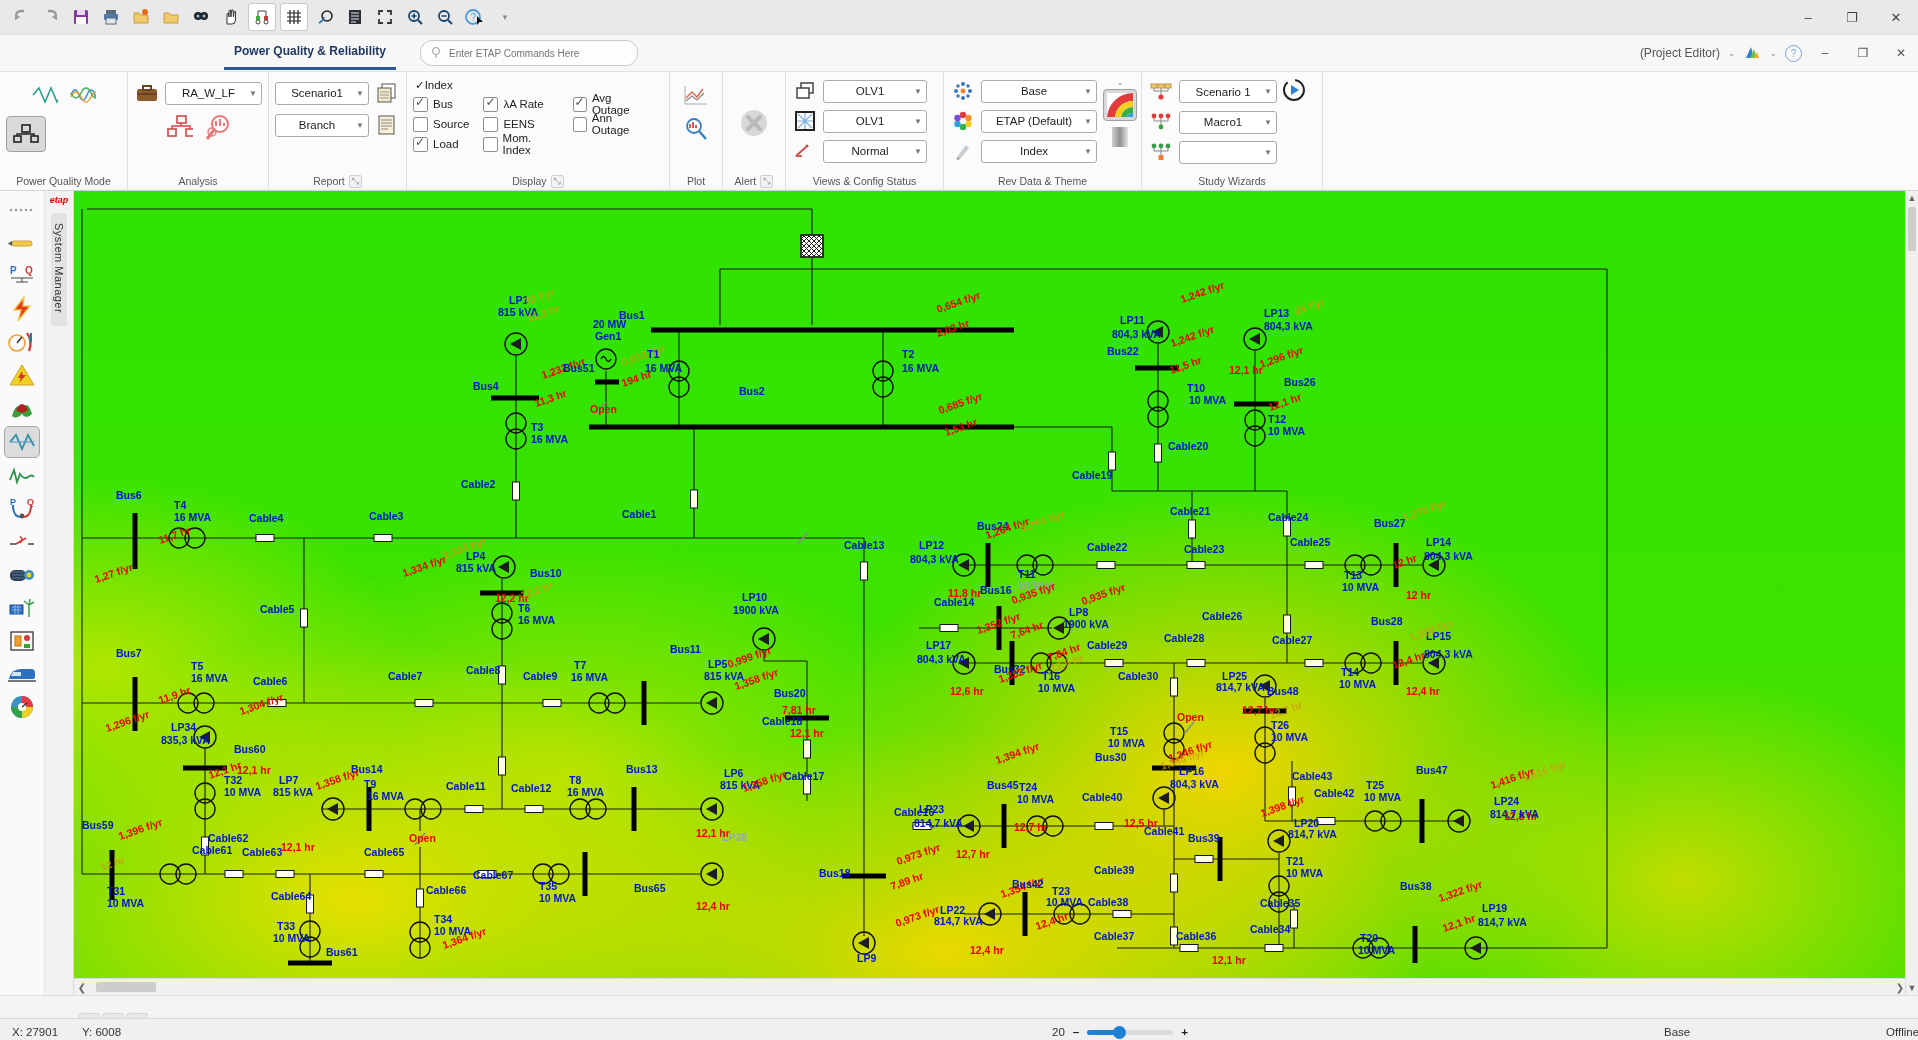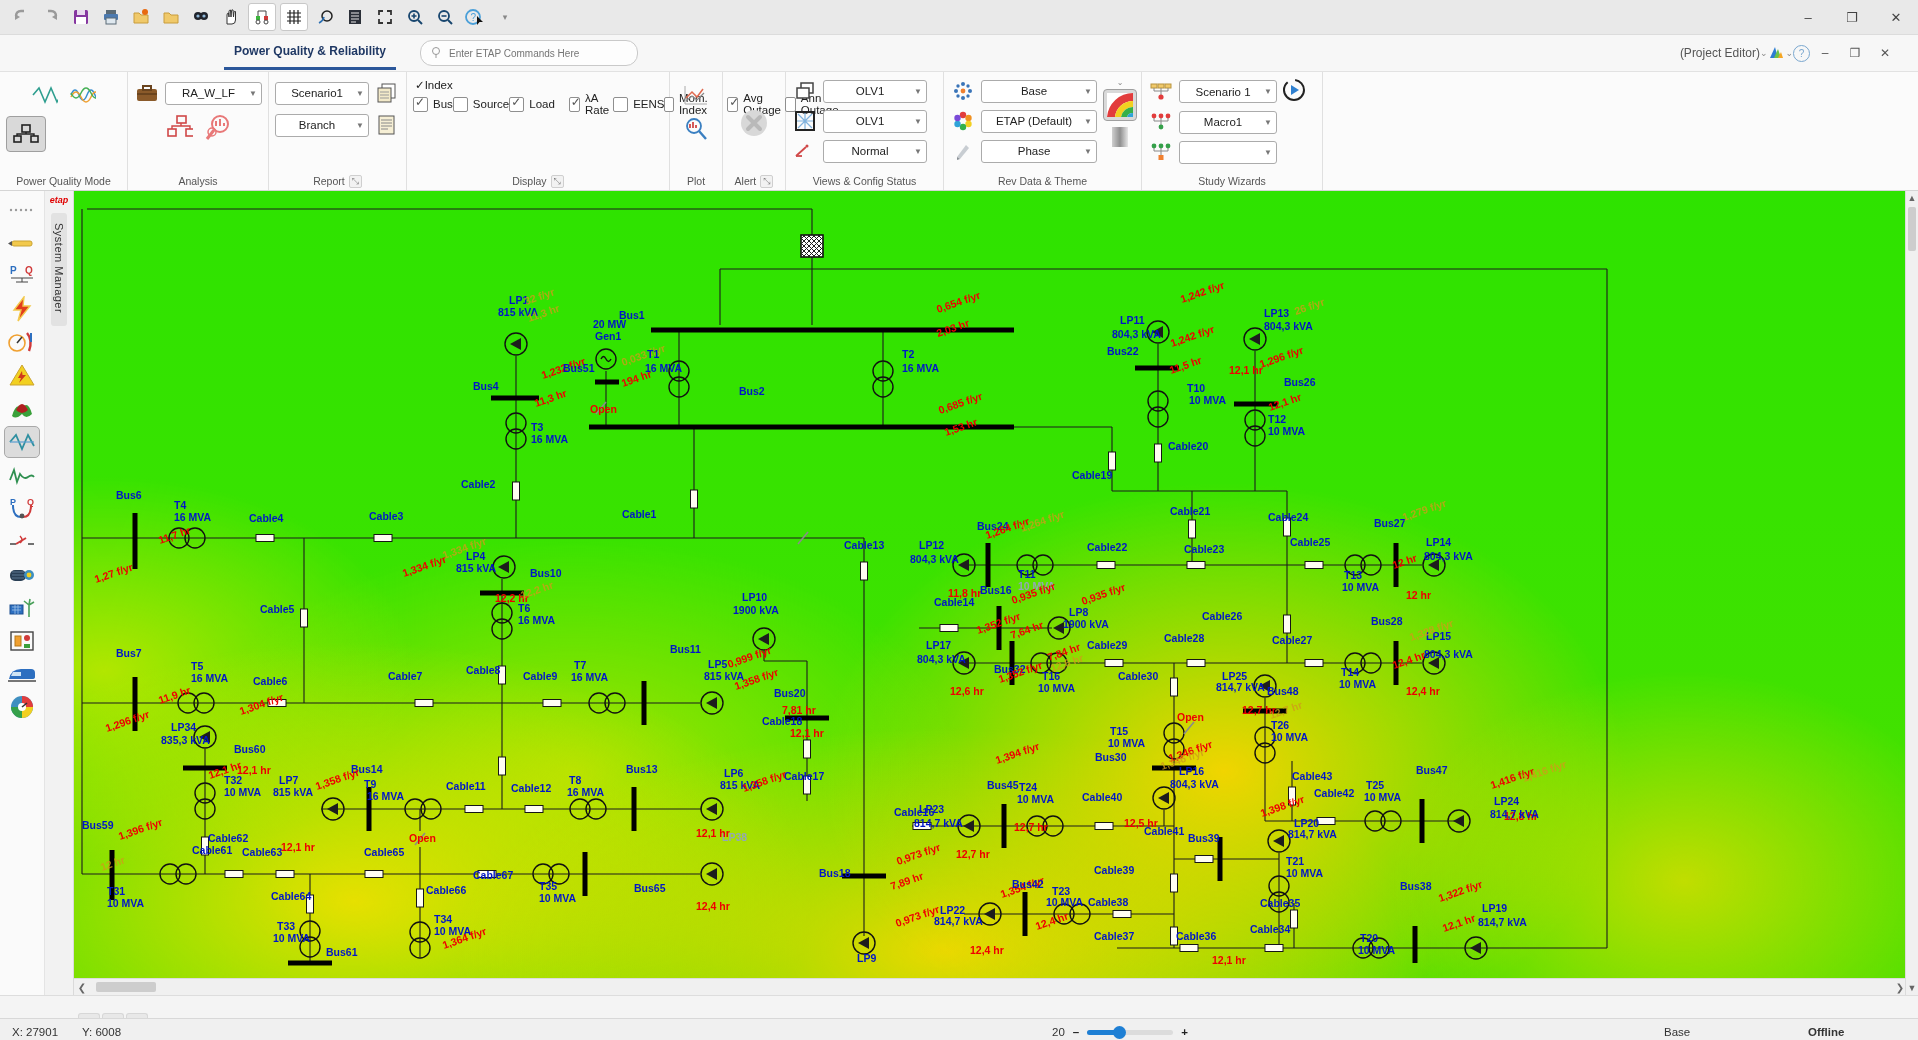--- a/index.html
+++ b/index.html
@@ -14,36 +14,36 @@
   .ttl{position:absolute;left:0;right:0;text-align:center;font-size:12px;color:#333;pointer-events:none;}
   .winctrl{margin-left:auto;display:flex;height:34px;}
   .wbtn{width:44px;height:34px;display:flex;align-items:center;justify-content:center;color:#444;font-size:13px;}
   
   .menubar{height:36px;background:#f7f7f7;display:flex;align-items:center;position:relative;border-bottom:1px solid #e2e2e2;}
   .mitem{padding:0 14px;font-size:12px;color:#333;line-height:34px;}
   .mactive{padding:0 10px;font-weight:bold;color:#1f3864;border-bottom:3px solid #2b579a;line-height:31px;}
   .cmdbox{margin-left:24px;width:196px;height:24px;border:1px solid #c9c9c9;border-radius:12px;background:#fdfdfd;
           display:flex;align-items:center;gap:6px;padding:0 10px;color:#999;}
   .cmdbox input{border:0;outline:0;background:transparent;font-family:"Liberation Sans",sans-serif;font-size:10px;width:150px;}
-  .mright{margin-left:auto;display:flex;align-items:center;gap:0;padding-right:18px;color:#555;}
+  .mright{margin-left:auto;display:flex;align-items:center;gap:8px;padding-right:2px;color:#555;}
   .chev{font-size:9px;color:#888;}
   .mwbtn{width:30px;height:30px;display:flex;align-items:center;justify-content:center;color:#555;}
   
   .ribbon{height:118px;background:#fbfbfb;border-bottom:1px solid #d5d5d5;display:flex;}
   .rgroup{display:flex;flex-direction:column;border-right:1px solid #e0e0e0;padding:4px 6px 0 6px;}
   .rbody{flex:1;display:flex;flex-direction:column;}
   .rlabel{height:18px;font-size:10.5px;color:#555;text-align:center;display:flex;align-items:center;justify-content:center;gap:4px;}
   .launch{font-size:9px;color:#777;border:1px solid #cfcfcf;border-radius:2px;padding:0 2px;background:#f2f2f2;}
   .combo{height:21px;background:#fff;border:1px solid #ababab;border-radius:3px;display:flex;align-items:center;
          padding:0 4px 0 6px;font-size:11.5px;color:#222;}
   .combo .val{flex:1;white-space:nowrap;overflow:hidden;text-align:center;}
   .combo .arr{color:#777;font-size:8px;margin-left:4px;}
   .rrow{display:flex;align-items:center;gap:5px;margin:2px 0;}
   .selbtn{background:#d9d9d9;border:1px solid #9f9f9f;border-radius:4px;}
-  .cbcol{display:flex;flex-direction:row;margin-right:14px;}
+  .cbcol{display:flex;flex-direction:column;margin-right:14px;}
   .cbrow{display:flex;align-items:center;gap:5px;height:20px;font-size:11.5px;color:#222;}
   .cb{width:13px;height:13px;border:1px solid #8f8f8f;background:#fff;border-radius:2px;position:relative;}
   .cbrow.checked .cb::after{content:"✓";position:absolute;left:1px;top:-3px;font-size:12px;color:#555;}
   .unit{font-size:11.5px;margin:2px 0 2px 2px;color:#222;}
   .icon24{width:26px;height:26px;display:flex;align-items:center;justify-content:center;}
   
   .main{height:804px;display:flex;position:relative;}
   .leftrail{width:44px;background:#fafafa;border-right:1px solid #e4e4e4;display:flex;flex-direction:column;align-items:center;padding-top:4px;gap:3px;}
   .railbtn{width:34px;height:30px;display:flex;align-items:center;justify-content:center;border-radius:5px;}
   .railbtn.sel{background:#dcdcdc;border:1px solid #a9a9a9;}
@@ -78,21 +78,21 @@
   .doctabs{height:22px;background:#f4f4f4;border-top:1px solid #ddd;display:flex;align-items:flex-end;padding-left:78px;gap:2px;}
   .dtab{background:#e8e8e8;border:1px solid #d7d7d7;border-bottom:0;padding:2px 10px;font-size:11px;color:#333;border-radius:3px 3px 0 0;}
   .statusbar{height:26px;background:#f0f0f0;border-top:1px solid #d8d8d8;display:flex;align-items:center;font-size:11.5px;color:#333;position:relative;}
   .stat{padding:0 12px;}
   .zoomer{position:absolute;left:1052px;display:flex;align-items:center;gap:8px;}
   .ztrack{position:relative;width:86px;height:5px;background:#dcdcdc;border-radius:3px;}
   .zfill{position:absolute;left:0;top:0;height:5px;width:30px;background:#1e7fd4;border-radius:3px;}
   .zknob{position:absolute;left:26px;top:-4px;width:13px;height:13px;background:#1e7fd4;border-radius:50%;}
   .zminus,.zplus{font-weight:bold;color:#222;}
   .sright1{position:absolute;left:1664px;}
-  .sright2{position:absolute;left:1808px;font-weight:bold;}
+  .sright2{position:absolute;left:1886px;}
 </style>
 </head>
 <body>
 
 <div id="app">
 
   <div class="titlebar">
     <div class="qat">
       <span class="qbtn">
           <svg width="18" height="18">
@@ -519,21 +519,21 @@
               </span>
           </div>
           <div class="rrow">
             <span class="icon24">
                 <svg width="20" height="20">
                   <path d="M4 16 L13 4 L16 7 L7 18 Z" fill="#c8cdd2"></path>
                   <path d="M4 16 L7 18 L4 19 Z" fill="#8a9096"></path>
                 </svg>
               </span>
             <span class="combo" style="width:104px;">
-                <span class="val">Phase</span>
+                <span class="val">Index</span>
                 <span class="arr">▼</span>
               </span>
           </div>
         </div>
         <div style="display:flex;flex-direction:column;align-items:center;margin-left:6px;">
           <span style="font-size:8px;color:#888;margin-top:2px;">⌄</span>
           <span class="icon24 selbtn" style="width:32px;height:30px;margin-top:2px;">
               <svg width="26" height="24">
                 <rect x="0" y="0" width="26" height="24" fill="#fff"></rect>
                 <path d="M0 24 A26 26 0 0 1 26 0 L26 8 A18 18 0 0 0 8 24 Z" fill="#e23c3c"></path>

